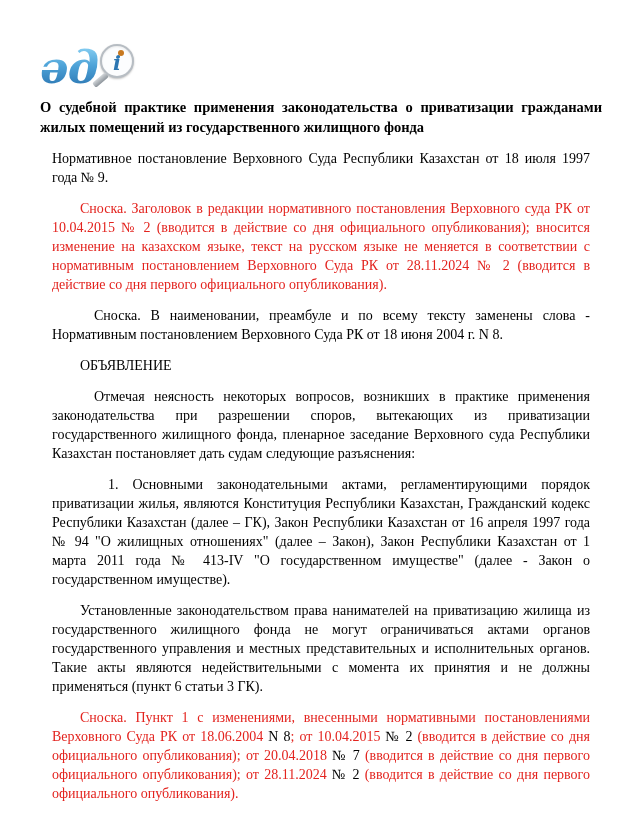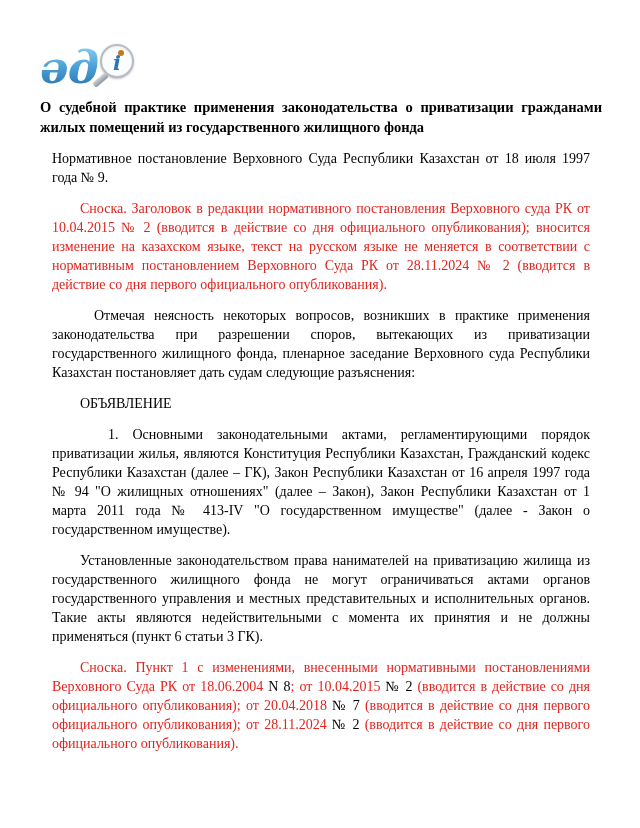--- a/index.html
+++ b/index.html
@@ -116,20 +116,21 @@
       <span class="mag-letter">і</span>
       <span class="mag-dot"></span>
     </span>
   </div>
 
   <h1 class="doc-title">О судебной практике применения законодательства о приватизации гражданами жилых помещений из государственного жилищного фонда</h1>
 
   <div id="paragraphs">
       <p class="para" style="text-indent: 0px;"><span class="seg-black">Нормативное постановление Верховного Суда Республики Казахстан от 18 июля 1997 года № 9.</span></p>
       <p class="para" style="text-indent: 28px;"><span class="seg-red">Сноска. Заголовок в редакции нормативного постановления Верховного суда РК от 10.04.2015 № 2 (вводится в действие со дня официального опубликования); вносится изменение на казахском языке, текст на русском языке не меняется в соответствии с нормативным постановлением Верховного Суда РК от 28.11.2024 № 2 (вводится в действие со дня первого официального опубликования).</span></p>
+      <p class="para" style="text-indent: 42px;"><span class="seg-black">Сноска. В наименовании, преамбуле и по всему тексту заменены слова - Нормативным постановлением Верховного Суда РК от 18 июня 2004 г. N 8.</span></p>
+      <p class="para" style="text-indent: 28px;"><span class="seg-black">ОБЪЯВЛЕНИЕ</span></p>
       <p class="para" style="text-indent: 42px;"><span class="seg-black">Отмечая неясность некоторых вопросов, возникших в практике применения законодательства при разрешении споров, вытекающих из приватизации государственного жилищного фонда, пленарное заседание Верховного суда Республики Казахстан постановляет дать судам следующие разъяснения:</span></p>
-      <p class="para" style="text-indent: 28px;"><span class="seg-black">ОБЪЯВЛЕНИЕ</span></p>
       <p class="para" style="text-indent: 56px;"><span class="seg-black">1. Основными законодательными актами, регламентирующими порядок приватизации жилья, являются Конституция Республики Казахстан, Гражданский кодекс Республики Казахстан (далее – ГК), Закон Республики Казахстан от 16 апреля 1997 года № 94 "О жилищных отношениях" (далее – Закон), Закон Республики Казахстан от 1 марта 2011 года № 413-IV "О государственном имуществе" (далее - Закон о государственном имуществе).</span></p>
       <p class="para" style="text-indent: 28px;"><span class="seg-black">Установленные законодательством права нанимателей на приватизацию жилища из государственного жилищного фонда не могут ограничиваться актами органов государственного управления и местных представительных и исполнительных органов. Такие акты являются недействительными с момента их принятия и не должны применяться (пункт 6 статьи 3 ГК).</span></p>
       <p class="para" style="text-indent: 28px;"><span class="seg-red">Сноска. Пункт 1 с изменениями, внесенными нормативными постановлениями Верховного Суда РК от 18.06.2004 </span><span class="seg-black">N 8</span><span class="seg-red">; от 10.04.2015 </span><span class="seg-black">№ 2</span><span class="seg-red"> (вводится в действие со дня официального опубликования); от 20.04.2018 </span><span class="seg-black">№ 7</span><span class="seg-red"> (вводится в действие со дня первого официального опубликования); от 28.11.2024 </span><span class="seg-black">№ 2</span><span class="seg-red"> (вводится в действие со дня первого официального опубликования).</span></p>
     </div>
 
 </div>
 
 </body></html>

